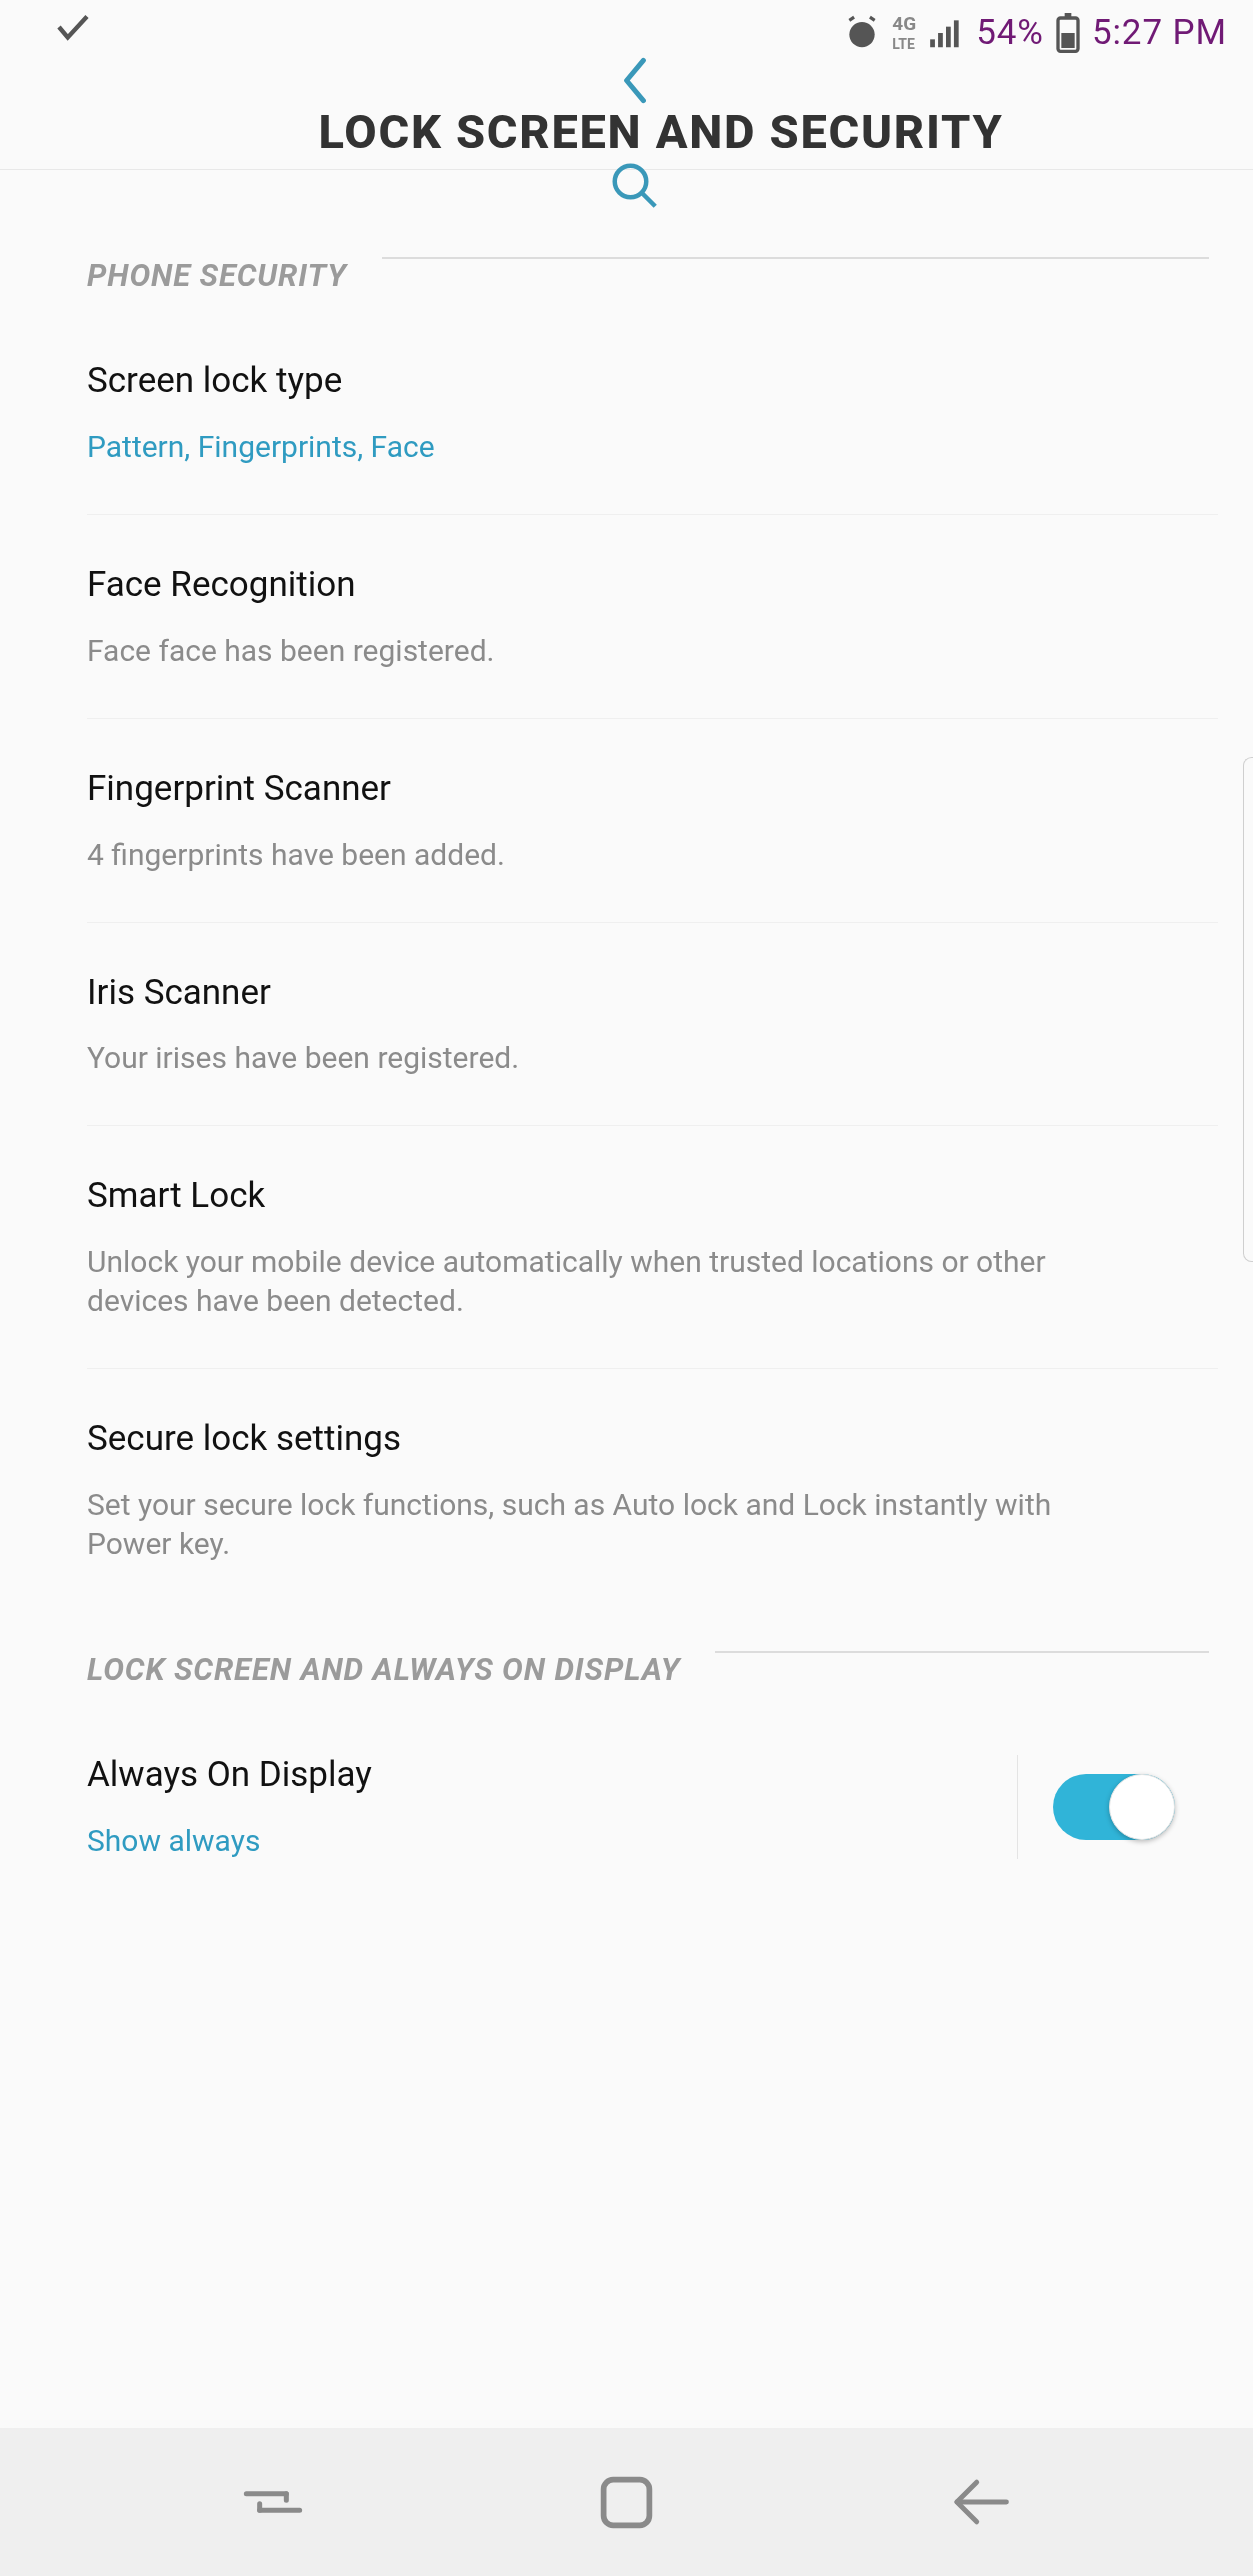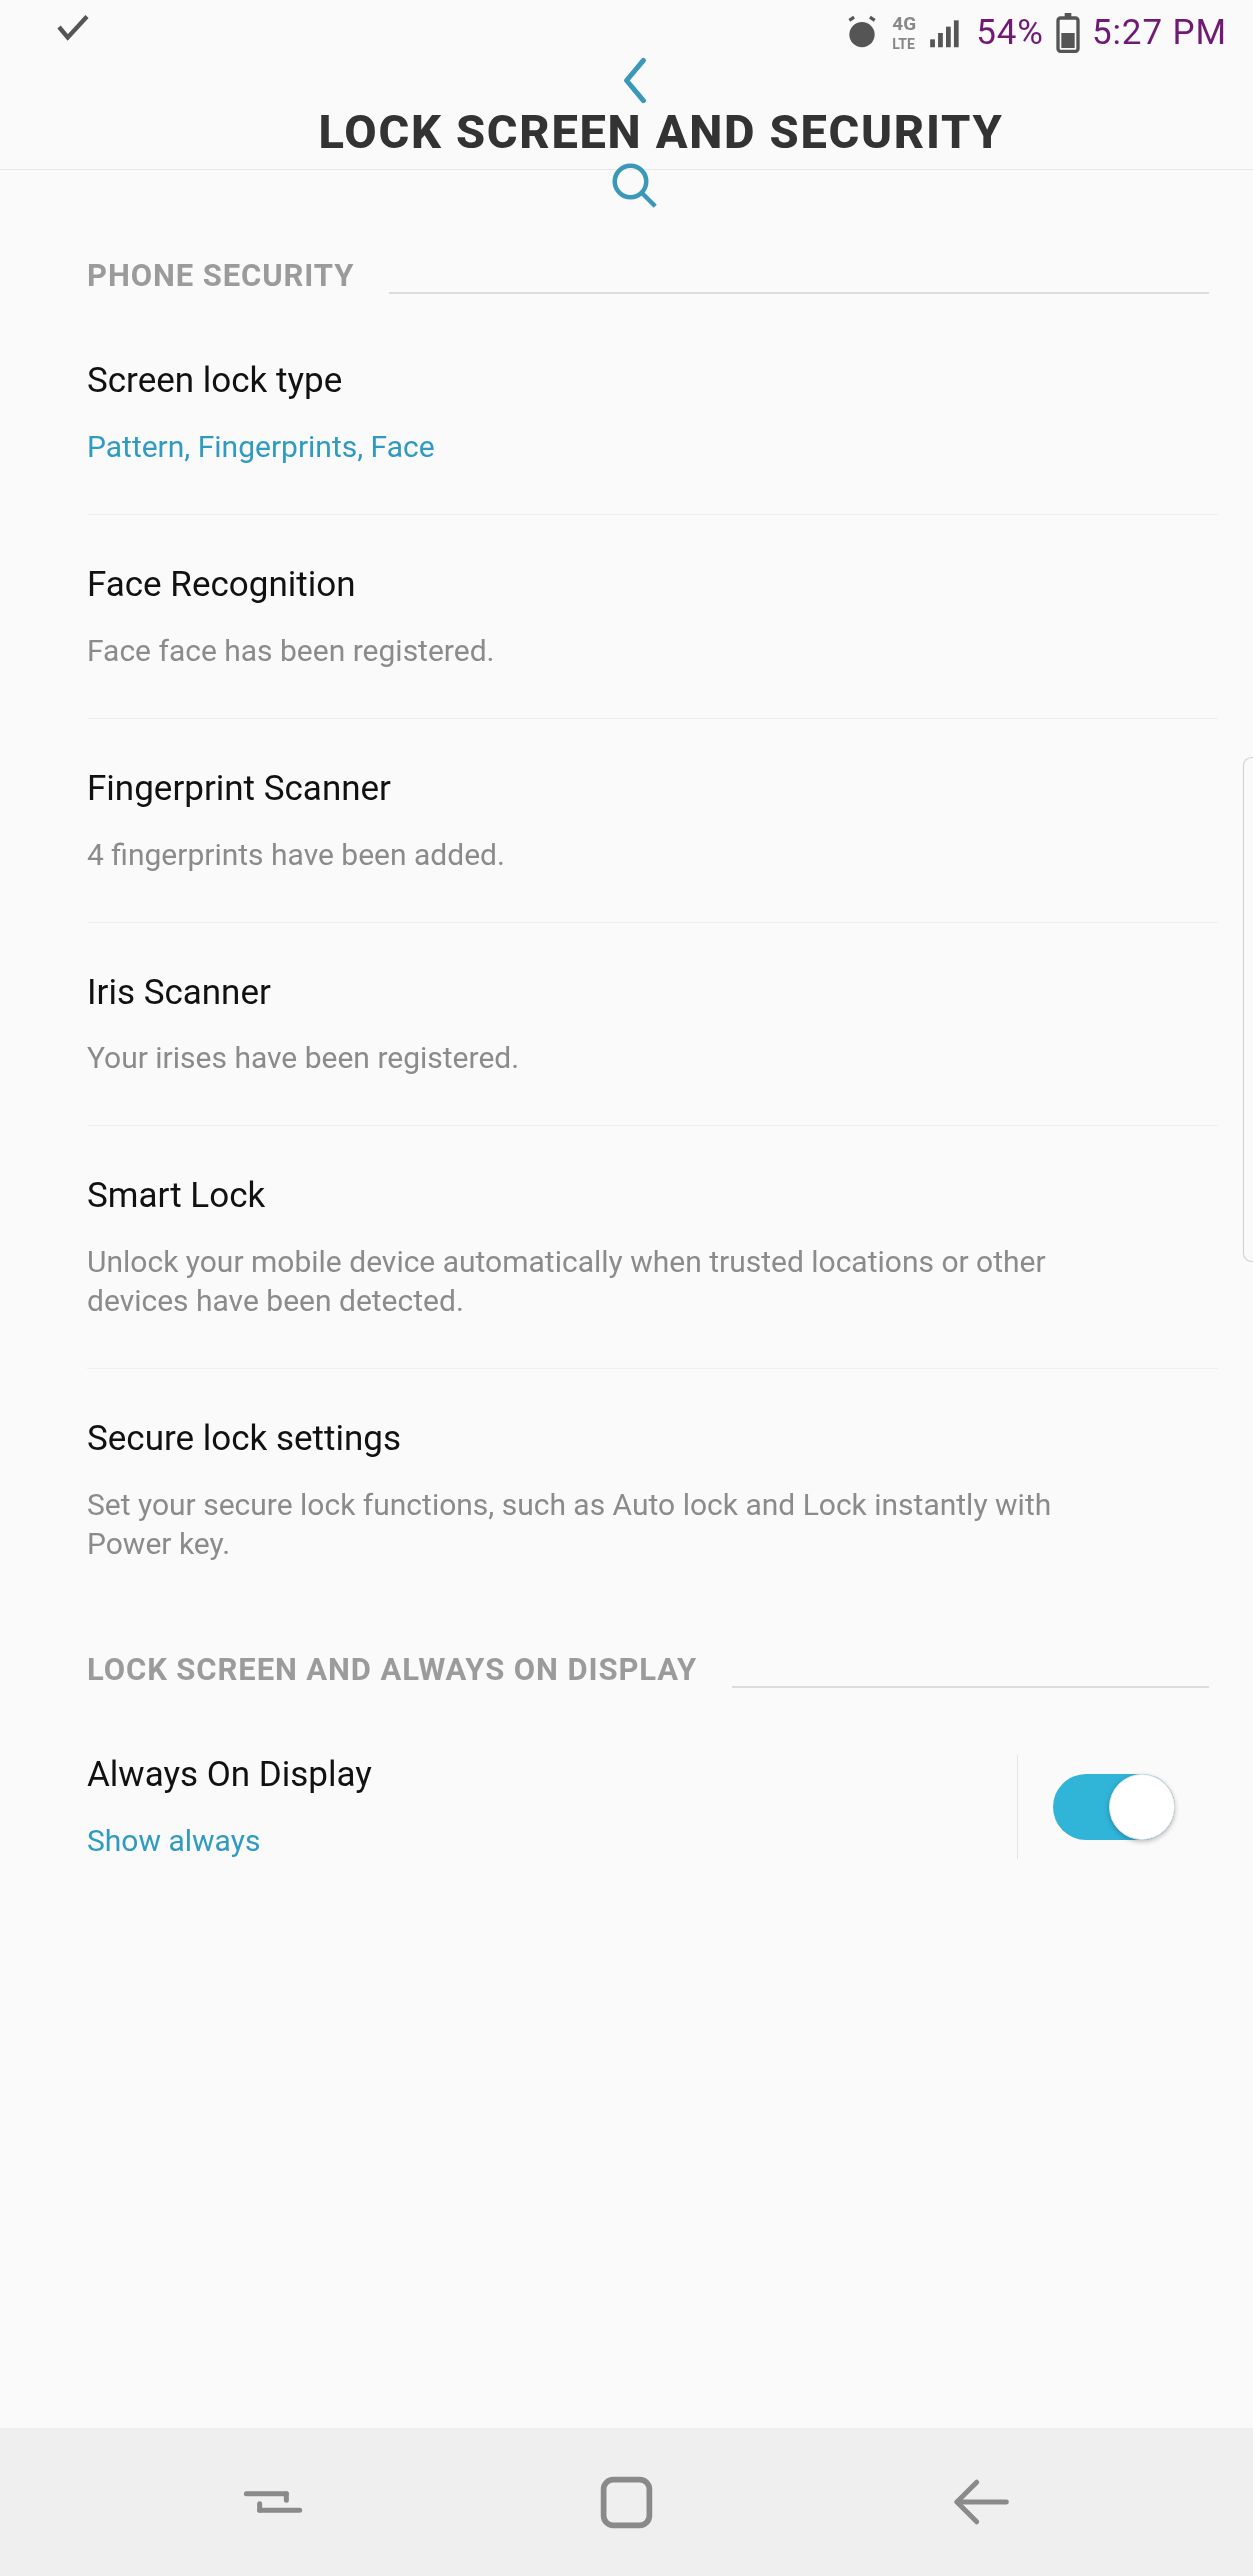--- a/index.html
+++ b/index.html
@@ -50,24 +50,25 @@
 
   
   .content {
     flex:1;
     overflow-y:auto;
     padding: 0 35px 0 87px;
   }
 
   .section-header {
     display:flex;
-    align-items:flex-end;
+    align-items:flex-start;
     margin-top: 87px;
     margin-bottom: 17.4px;
     gap: 35px;
+    font-style: italic;
   }
   .section-header-text {
     font-size: 31px;
     font-weight: 700;
     letter-spacing: 0.9px;
     color:#9b9b9b;
   }
   .section-header-line {
     flex:1;
     height:1.7px;

